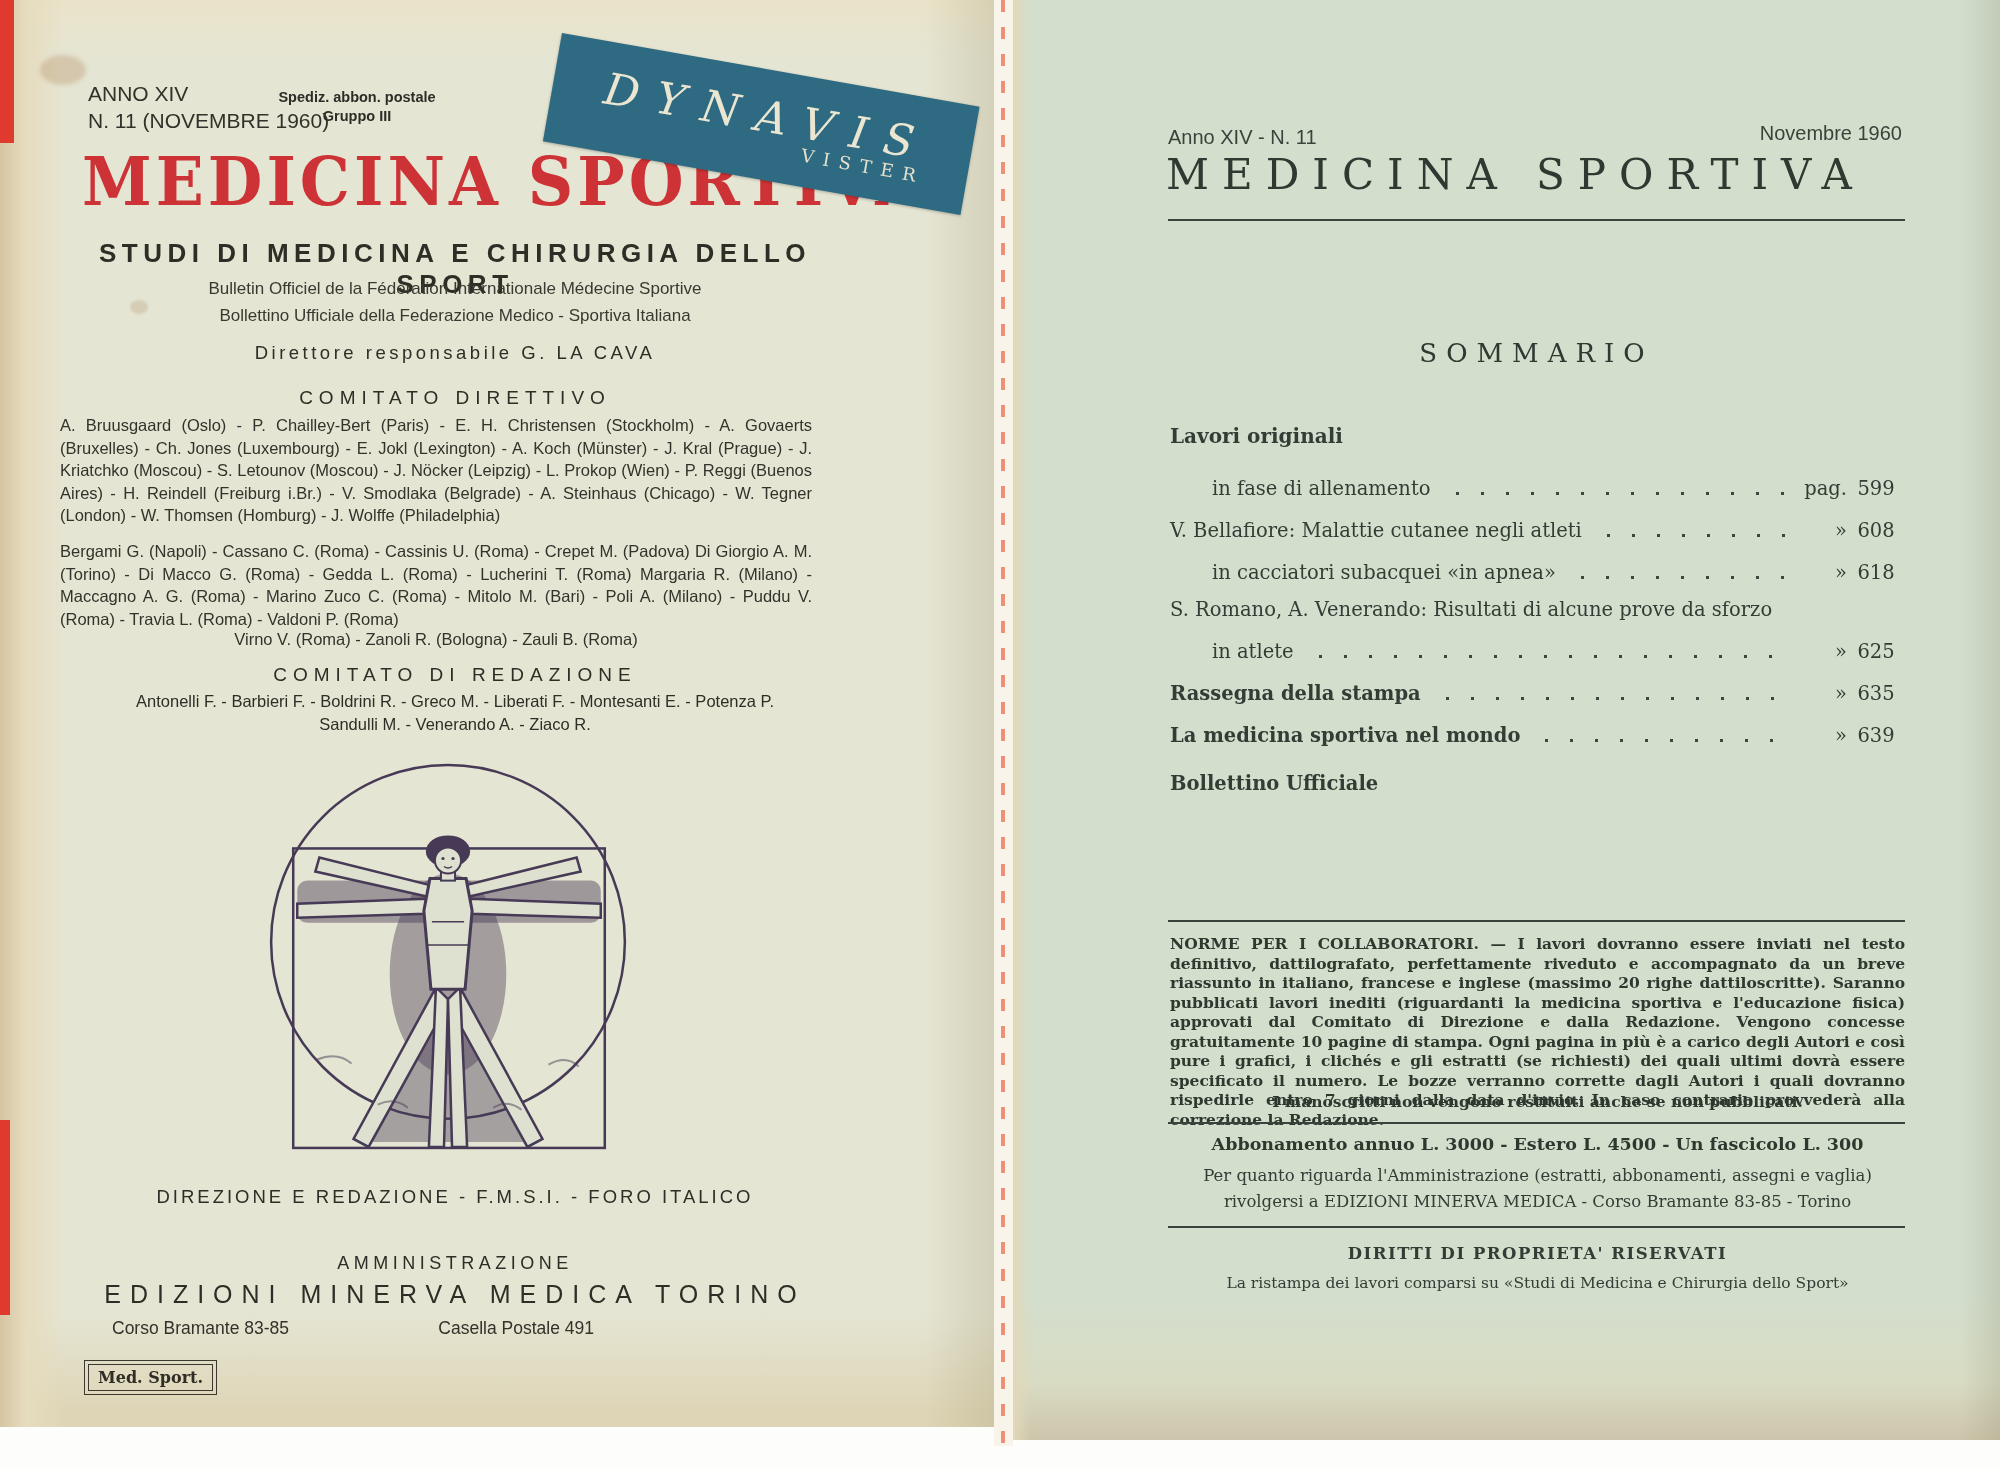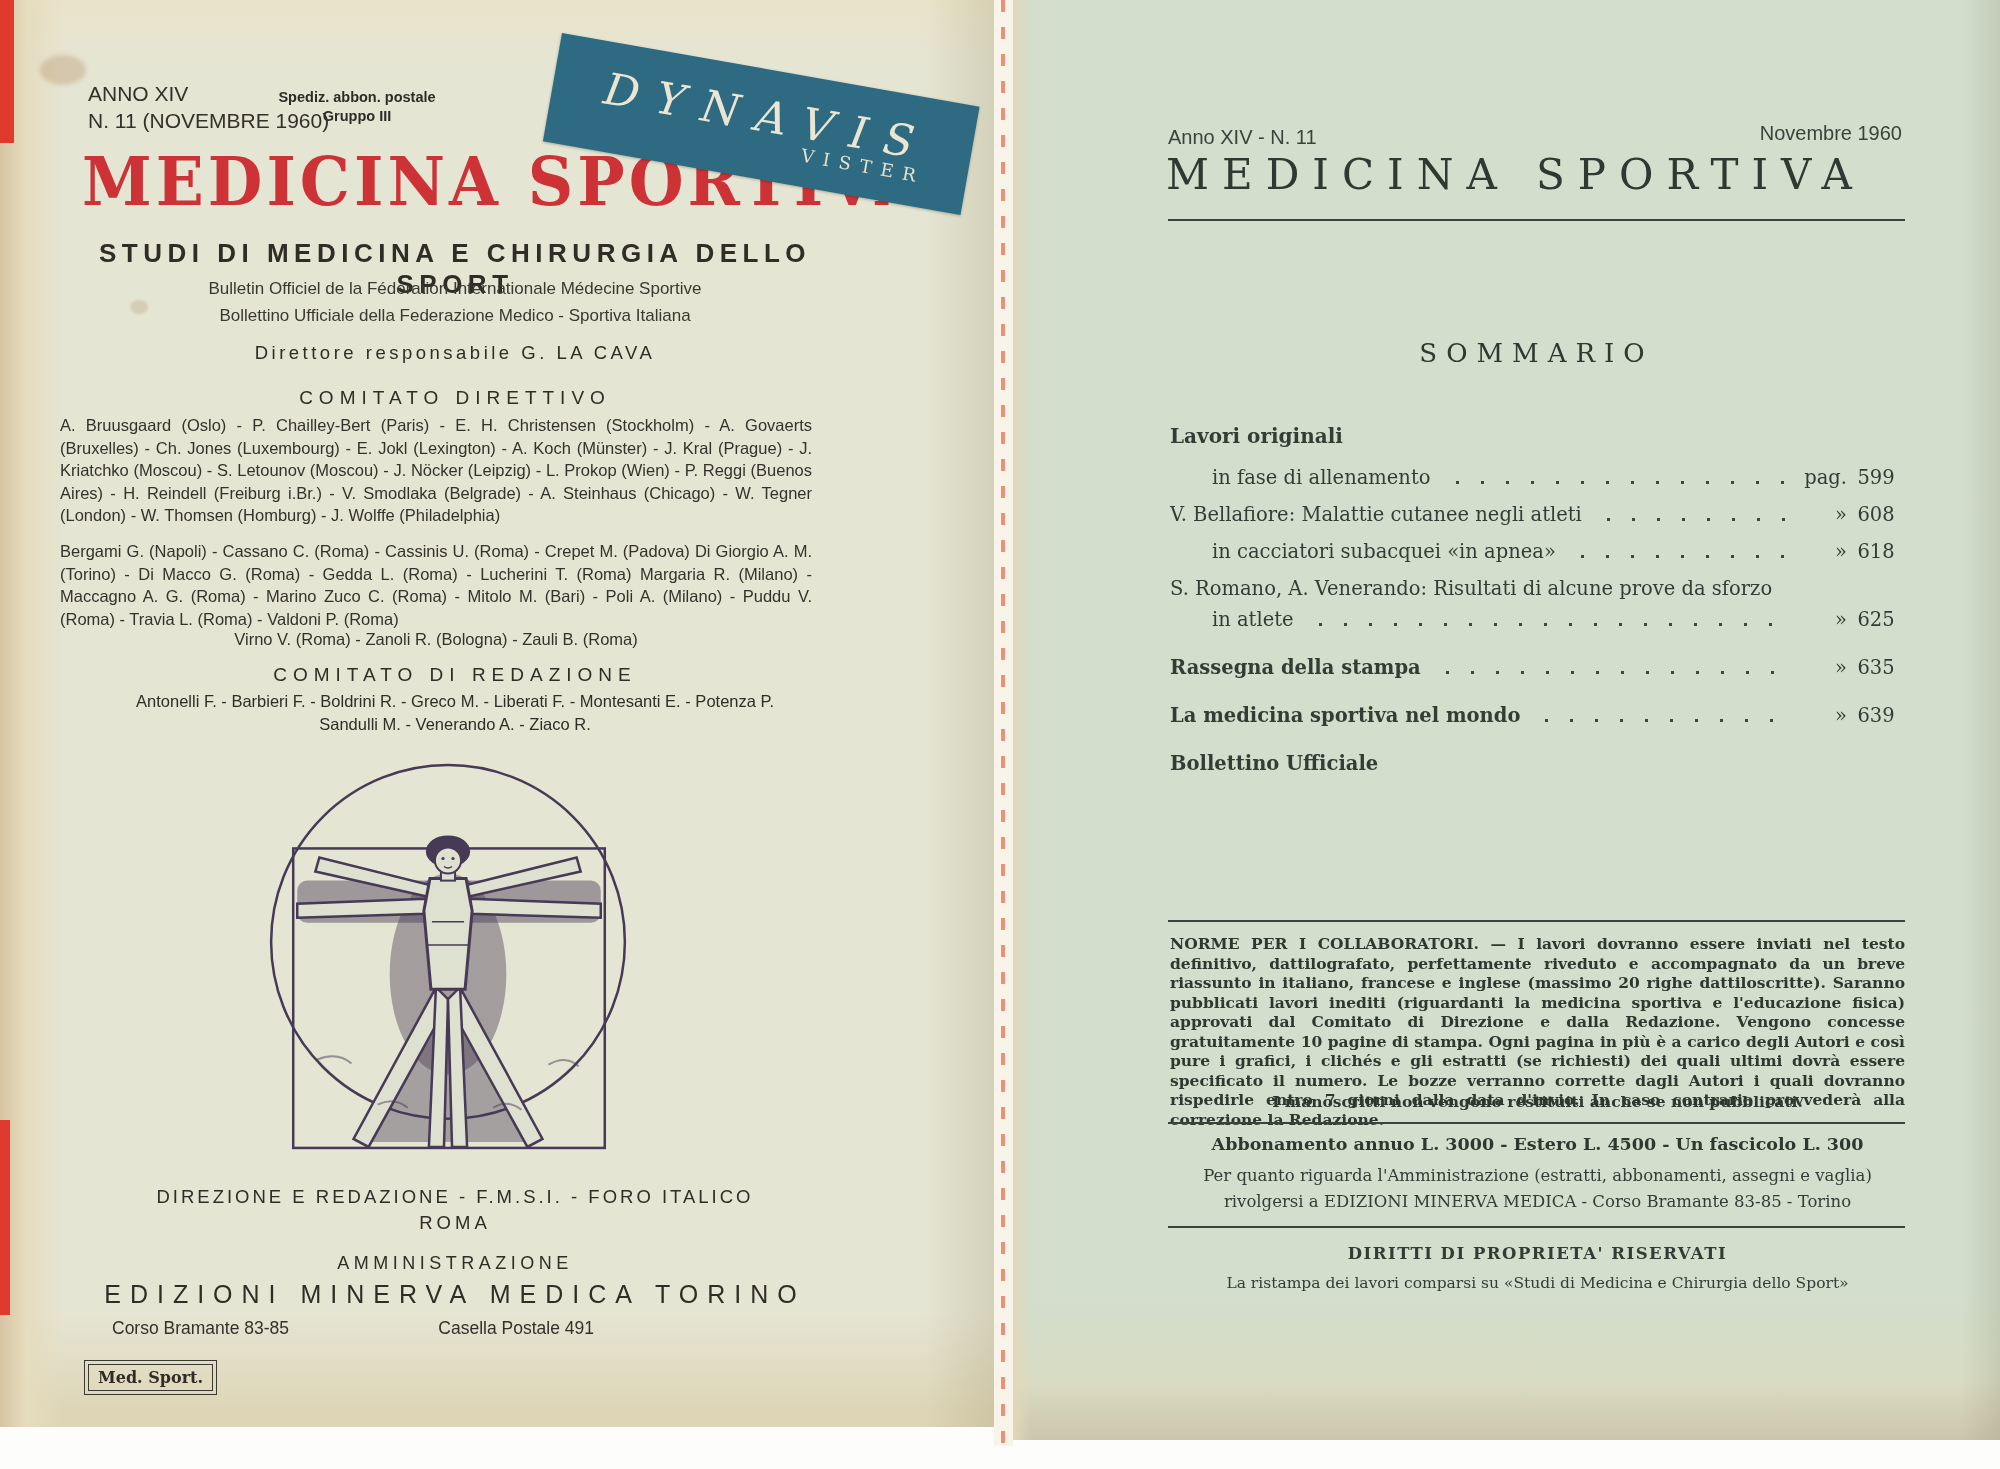--- a/index.html
+++ b/index.html
@@ -92,21 +92,21 @@
             font-size:42px;letter-spacing:13px;color:#2f3931;}
   .rule{position:absolute;left:155px;width:737px;height:2px;background:#39433b;}
   .rule-header{top:219px;}
   .sommario{position:absolute;left:155px;top:338px;width:737px;text-align:center;
             font-size:26px;letter-spacing:9px;color:#2f3931;}
   .lavori{position:absolute;left:157px;top:424px;font-size:20px;font-weight:bold;}
 
   .toc{position:absolute;left:157px;top:462px;width:735px;font-size:19.5px;line-height:31px;}
   .toc-entry{margin-bottom:6px;}
   .toc-sep{margin-top:17px;}
-  .toc-row{display:flex;align-items:baseline;}
+  .toc-row{display:flex;align-items:baseline;margin-top:11px;}
   .toc-cont{padding-left:42px;}
   .toc-lead-bold{font-weight:bold;}
   .dots{flex:1;height:7px;align-self:flex-end;margin:0 10px 7px 14px;
         background-image:radial-gradient(circle,#3d473f 1.7px,rgba(0,0,0,0) 1.9px);
         background-size:25px 7px;background-repeat:repeat-x;background-position:left bottom;}
   .ref{width:52px;text-align:right;flex:none;}
   .pg{width:58px;text-align:center;flex:none;}
 
   .rule-norme{top:920px;}
   .norme{position:absolute;left:157px;top:934px;width:735px;text-align:justify;
@@ -187,21 +187,20 @@
       <rect x="183" y="110" width="14" height="12" fill="#dee1cf" stroke="#473a56" stroke-width="2"></rect>
       <ellipse cx="190" cy="93" rx="22" ry="16" fill="#473a56"></ellipse>
       <circle cx="190" cy="102" r="13" fill="#dee1cf" stroke="#473a56" stroke-width="2"></circle>
       <circle cx="185" cy="100" r="1.6" fill="#473a56"></circle>
       <circle cx="195" cy="100" r="1.6" fill="#473a56"></circle>
       <path d="M186 108 Q190 111 194 108" fill="none" stroke="#473a56" stroke-width="1.4"></path>
       <path d="M60 300 q20 -8 34 4 M290 305 q18 -10 30 2 M120 345 q16 -8 30 3 M235 348 q14 -9 28 2" fill="none" stroke="#473a56" stroke-width="2" opacity="0.5"></path>
     </svg>
 
     <div class="cover-col direzione">DIREZIONE E REDAZIONE - F.M.S.I. - FORO ITALICO</div>
-    <div class="cover-col direz-city">ROMA</div>
     <div class="cover-col ammin">AMMINISTRAZIONE</div>
     <div class="cover-col publisher">EDIZIONI MINERVA MEDICA TORINO</div>
     <div class="addr-row">
       <span>Corso Bramante 83-85</span>
       <span>Casella Postale 491</span>
     </div>
     <div class="medsport-box">Med. Sport.</div>
   </div>
 
   <div class="gutter">

